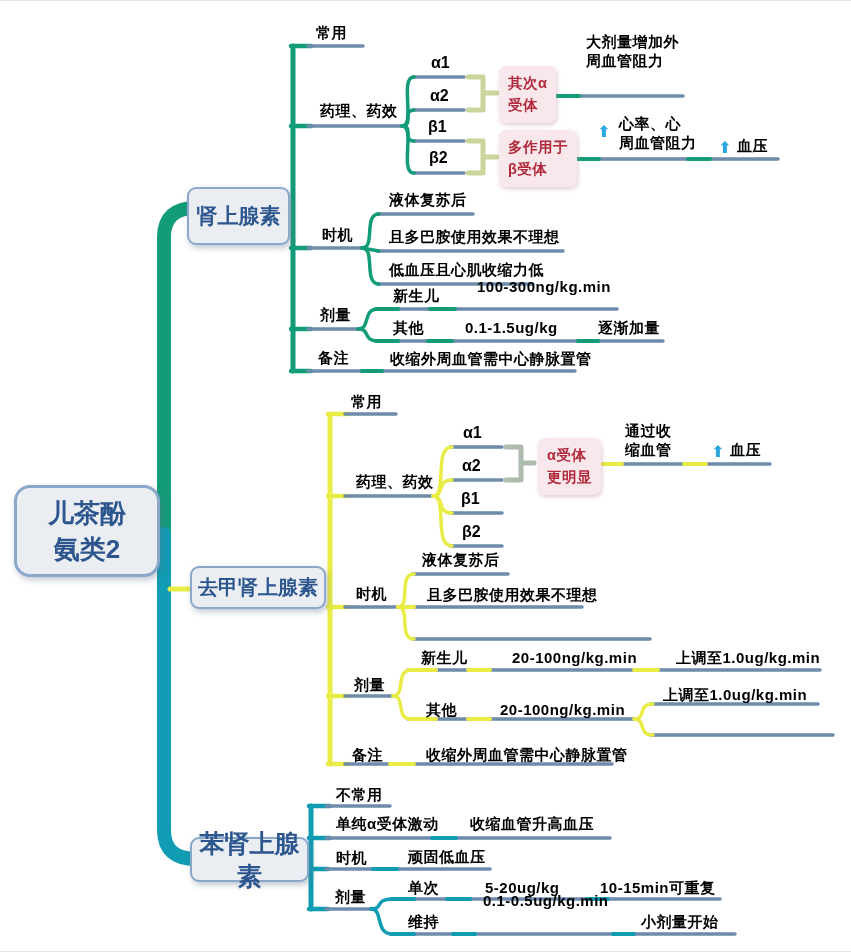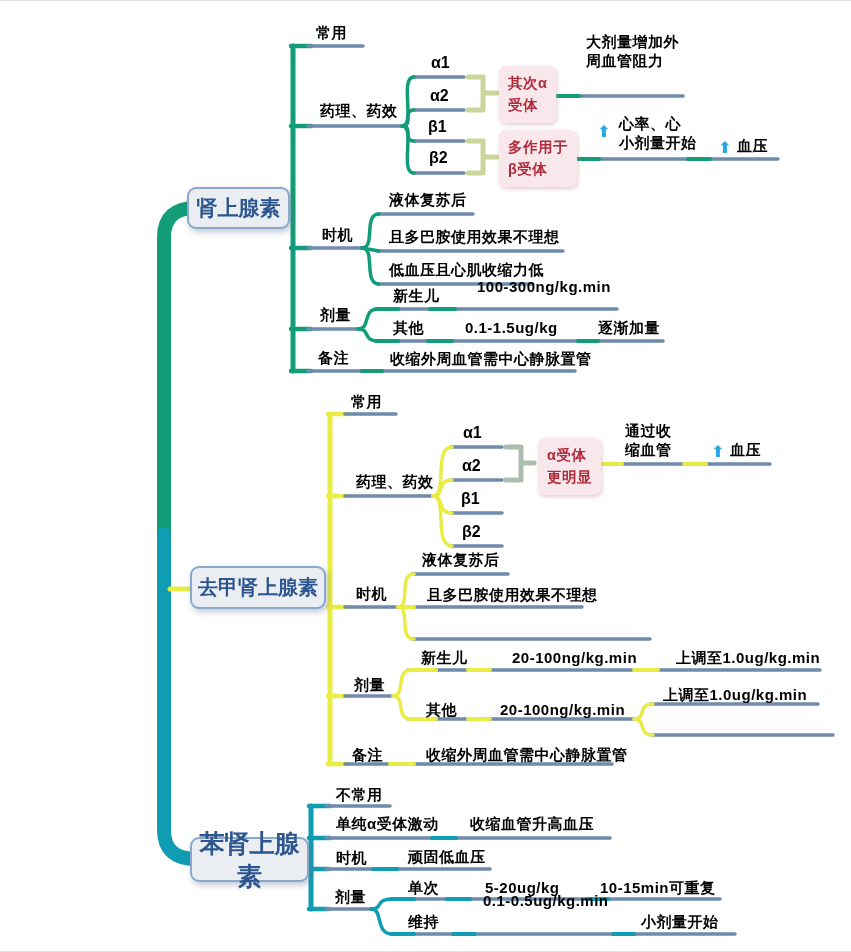--- a/index.html
+++ b/index.html
@@ -15,21 +15,21 @@
   }
   .grk{font-size:16px;letter-spacing:0;}
   .node{
     position:absolute;display:flex;align-items:center;justify-content:center;
     background:#eaeef3;border:2px solid #8ba8ca;border-radius:9px;
     color:#2d568e;font-weight:bold;box-shadow:2px 3px 6px rgba(90,110,140,.38);
     box-sizing:border-box;text-align:center;white-space:pre-line;
   }
   #root-node{left:14px;top:484px;width:146px;height:92px;font-size:26px;
     border-radius:16px;border-width:3px;line-height:1.4;}
-  #epi-node{left:187px;top:186px;width:103px;height:42px;font-size:21px;}
+  #epi-node{left:187px;top:186px;width:103px;height:58px;font-size:21px;}
   #nor-node{left:190px;top:565px;width:136px;height:43px;font-size:20px;}
   #phe-node{left:190px;top:836px;width:119px;height:45px;font-size:25px;}
   .pink{
     position:absolute;background:#f9e8eb;color:#b1283a;font-weight:bold;
     font-size:14.5px;line-height:1.55;border-radius:7px;padding:6px 9px;
     white-space:pre-line;box-shadow:1px 2px 4px rgba(190,140,150,.45);letter-spacing:.5px;
   }
   .arrow{position:absolute;color:#29a8e0;font-size:16px;font-weight:bold;}
 </style>
 </head>
@@ -128,39 +128,41 @@
         <path d="M 371 908 C 384 908 374 933 393 933" stroke="#109cb2" stroke-width="3.5"></path>
 
         <path d="M 432 837 L 456 837" stroke="#109cb2" stroke-width="4"></path>
         <path d="M 373 868 L 397 868" stroke="#109cb2" stroke-width="4"></path>
         <path d="M 391 898 L 414 898 M 447 898 L 470 898 M 587 898 L 608 898" stroke="#109cb2" stroke-width="4"></path>
         <path d="M 391 933 L 414 933 M 453 933 L 475 933 M 613 933 L 634 933" stroke="#109cb2" stroke-width="4"></path>
       </g>
     </g>
   </svg>
 
+  <div class="node" id="root-node">儿茶酚
+氨类2</div>
   <div class="node" id="epi-node">肾上腺素</div>
   <div class="node" id="nor-node">去甲肾上腺素</div>
   <div class="node" id="phe-node">苯肾上腺素</div>
 
   <div class="lbl" style="left:316px;top:22px">常用</div>
   <div class="lbl" style="left:320px;top:100px">药理、药效</div>
   <div class="lbl grk" style="left:431px;top:52px">α1</div>
   <div class="lbl grk" style="left:430px;top:85px">α2</div>
   <div class="lbl grk" style="left:428px;top:116px">β1</div>
   <div class="lbl grk" style="left:429px;top:147px">β2</div>
   <div class="pink" style="left:499px;top:65px">其次α
 受体</div>
   <div class="lbl" style="left:586px;top:31px">大剂量增加外
 周血管阻力</div>
   <div class="pink" style="left:499px;top:129px">多作用于
 β受体</div>
   <span class="arrow" style="left:597px;top:121px">⬆</span>
   <div class="lbl" style="left:619px;top:113px">心率、心
-小剂量开始</div>
+周血管阻力</div>
   <span class="arrow" style="left:718px;top:137px">⬆</span>
   <div class="lbl" style="left:737px;top:135px">血压</div>
   <div class="lbl" style="left:322px;top:224px">时机</div>
   <div class="lbl" style="left:389px;top:189px">液体复苏后</div>
   <div class="lbl" style="left:389px;top:226px">且多巴胺使用效果不理想</div>
   <div class="lbl" style="left:389px;top:259px">低血压且心肌收缩力低</div>
   <div class="lbl" style="left:320px;top:304px">剂量</div>
   <div class="lbl" style="left:393px;top:285px">新生儿</div>
   <div class="lbl" style="left:477px;top:276px">100-300ng/kg.min</div>
   <div class="lbl" style="left:393px;top:317px">其他</div>

